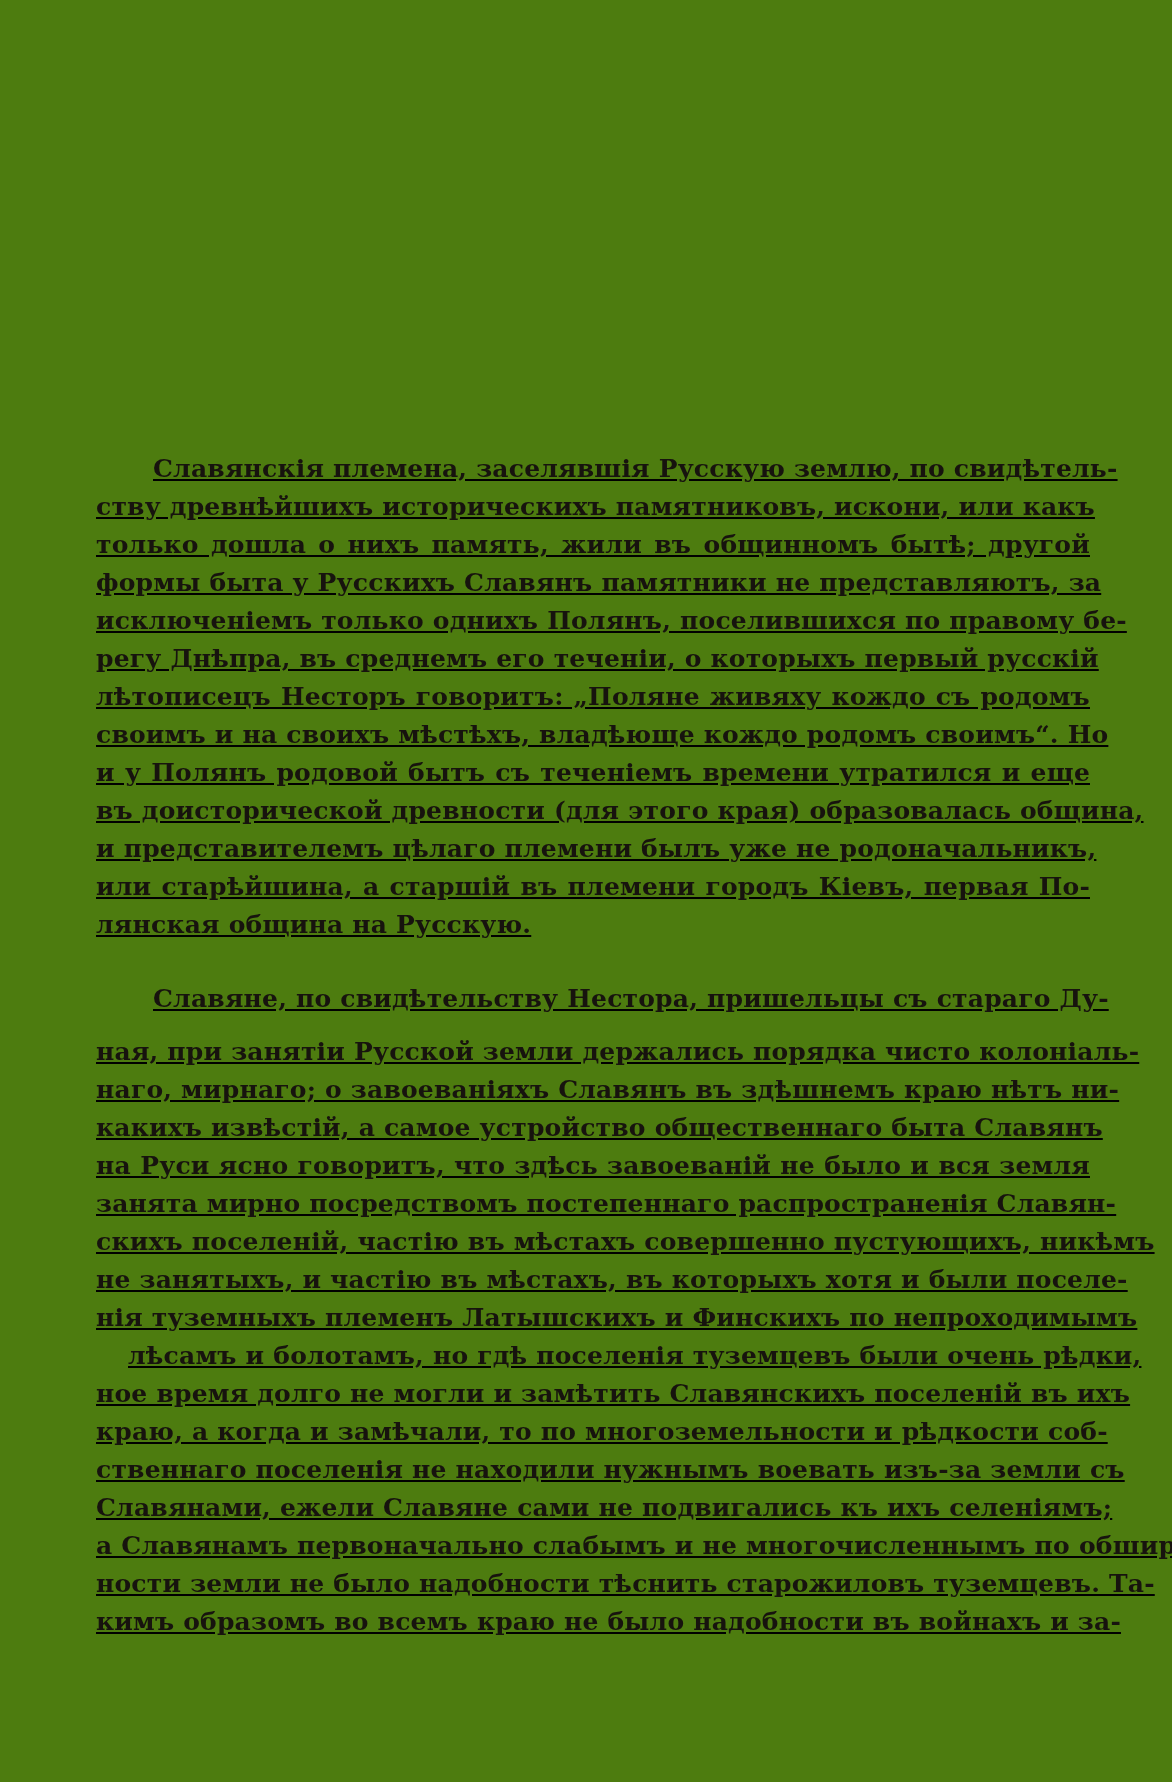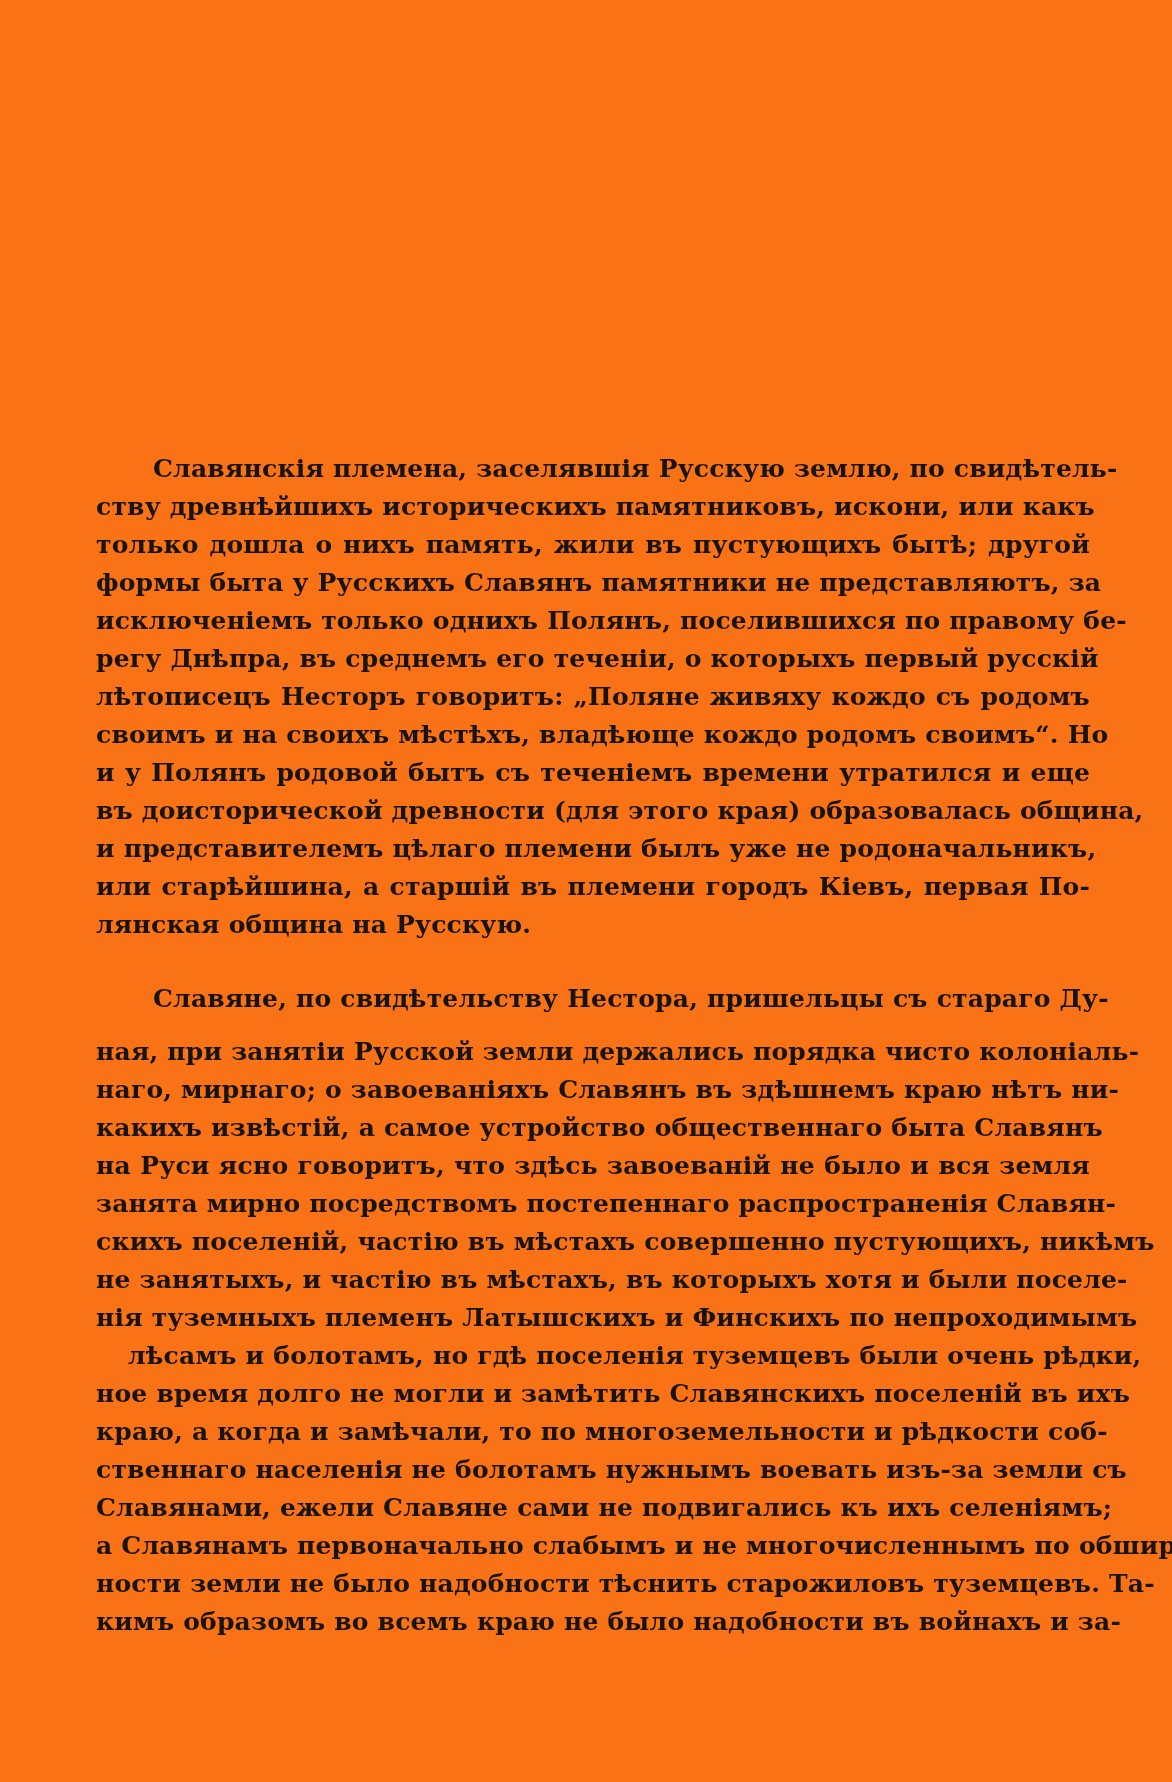--- a/index.html
+++ b/index.html
@@ -38,26 +38,26 @@
   .line.indent {
     text-indent: 57px;
   }
   .line.para-end {
     text-align-last: left;
   }
 </style>
 </head>
 <body>
 
-<div class="page" style="background: #f97316;">
+<div class="page" style="background: #4d7c0f; text-decoration: underline;">
   <div class="text-block" id="text-block">
       <div>
         <div class="line indent" style="color: rgb(23, 19, 14);">Славянскія племена, заселявшія Русскую землю, по свидѣтель-</div>
         <div class="line" style="color: rgb(23, 19, 14);">ству древнѣйшихъ историческихъ памятниковъ, искони, или какъ</div>
-        <div class="line" style="color: rgb(23, 19, 14);">только дошла о нихъ память, жили въ пустующихъ бытѣ; другой</div>
+        <div class="line" style="color: rgb(23, 19, 14);">только дошла о нихъ память, жили въ общинномъ бытѣ; другой</div>
         <div class="line" style="color: rgb(23, 19, 14);">формы быта у Русскихъ Славянъ памятники не представляютъ, за</div>
         <div class="line" style="color: rgb(23, 19, 14);">исключеніемъ только однихъ Полянъ, поселившихся по правому бе-</div>
         <div class="line" style="color: rgb(23, 19, 14);">регу Днѣпра, въ среднемъ его теченіи, о которыхъ первый русскій</div>
         <div class="line" style="color: rgb(23, 19, 14);">лѣтописецъ Несторъ говоритъ: „Поляне живяху кождо съ родомъ</div>
         <div class="line" style="color: rgb(23, 19, 14);">своимъ и на своихъ мѣстѣхъ, владѣюще кождо родомъ своимъ“. Но</div>
         <div class="line" style="color: rgb(23, 19, 14);">и у Полянъ родовой бытъ съ теченіемъ времени утратился и еще</div>
         <div class="line" style="color: rgb(23, 19, 14);">въ доисторической древности (для этого края) образовалась община,</div>
         <div class="line" style="color: rgb(23, 19, 14);">и представителемъ цѣлаго племени былъ уже не родоначальникъ,</div>
         <div class="line" style="color: rgb(23, 19, 14);">или старѣйшина, а старшій въ племени городъ Кіевъ, первая По-</div>
         <div class="line para-end" style="color: rgb(23, 19, 14);">лянская община на Русскую.</div>
@@ -68,20 +68,20 @@
         <div class="line" style="color: rgb(23, 19, 14);">наго, мирнаго; о завоеваніяхъ Славянъ въ здѣшнемъ краю нѣтъ ни-</div>
         <div class="line" style="color: rgb(23, 19, 14);">какихъ извѣстій, а самое устройство общественнаго быта Славянъ</div>
         <div class="line" style="color: rgb(23, 19, 14);">на Руси ясно говоритъ, что здѣсь завоеваній не было и вся земля</div>
         <div class="line" style="color: rgb(23, 19, 14);">занята мирно посредствомъ постепеннаго распространенія Славян-</div>
         <div class="line" style="color: rgb(23, 19, 14);">скихъ поселеній, частію въ мѣстахъ совершенно пустующихъ, никѣмъ</div>
         <div class="line" style="color: rgb(23, 19, 14);">не занятыхъ, и частію въ мѣстахъ, въ которыхъ хотя и были поселе-</div>
         <div class="line" style="color: rgb(23, 19, 14);">нія туземныхъ племенъ Латышскихъ и Финскихъ по непроходимымъ</div>
         <div class="line" style="color: rgb(23, 19, 14); margin-left: 32px;">лѣсамъ и болотамъ, но гдѣ поселенія туземцевъ были очень рѣдки,</div>
         <div class="line" style="color: rgb(23, 19, 14);">ное время долго не могли и замѣтить Славянскихъ поселеній въ ихъ</div>
         <div class="line" style="color: rgb(23, 19, 14);">краю, а когда и замѣчали, то по многоземельности и рѣдкости соб-</div>
-        <div class="line" style="color: rgb(23, 19, 14);">ственнаго населенія не болотамъ нужнымъ воевать изъ-за земли съ</div>
+        <div class="line" style="color: rgb(23, 19, 14);">ственнаго поселенія не находили нужнымъ воевать изъ-за земли съ</div>
         <div class="line" style="color: rgb(23, 19, 14);">Славянами, ежели Славяне сами не подвигались къ ихъ селеніямъ;</div>
         <div class="line" style="color: rgb(23, 19, 14);">а Славянамъ первоначально слабымъ и не многочисленнымъ по обшир-</div>
         <div class="line" style="color: rgb(23, 19, 14);">ности земли не было надобности тѣснить старожиловъ туземцевъ. Та-</div>
         <div class="line" style="color: rgb(23, 19, 14);">кимъ образомъ во всемъ краю не было надобности въ войнахъ и за-</div>
       </div>
     </div>
 </div>
 
 </body></html>

